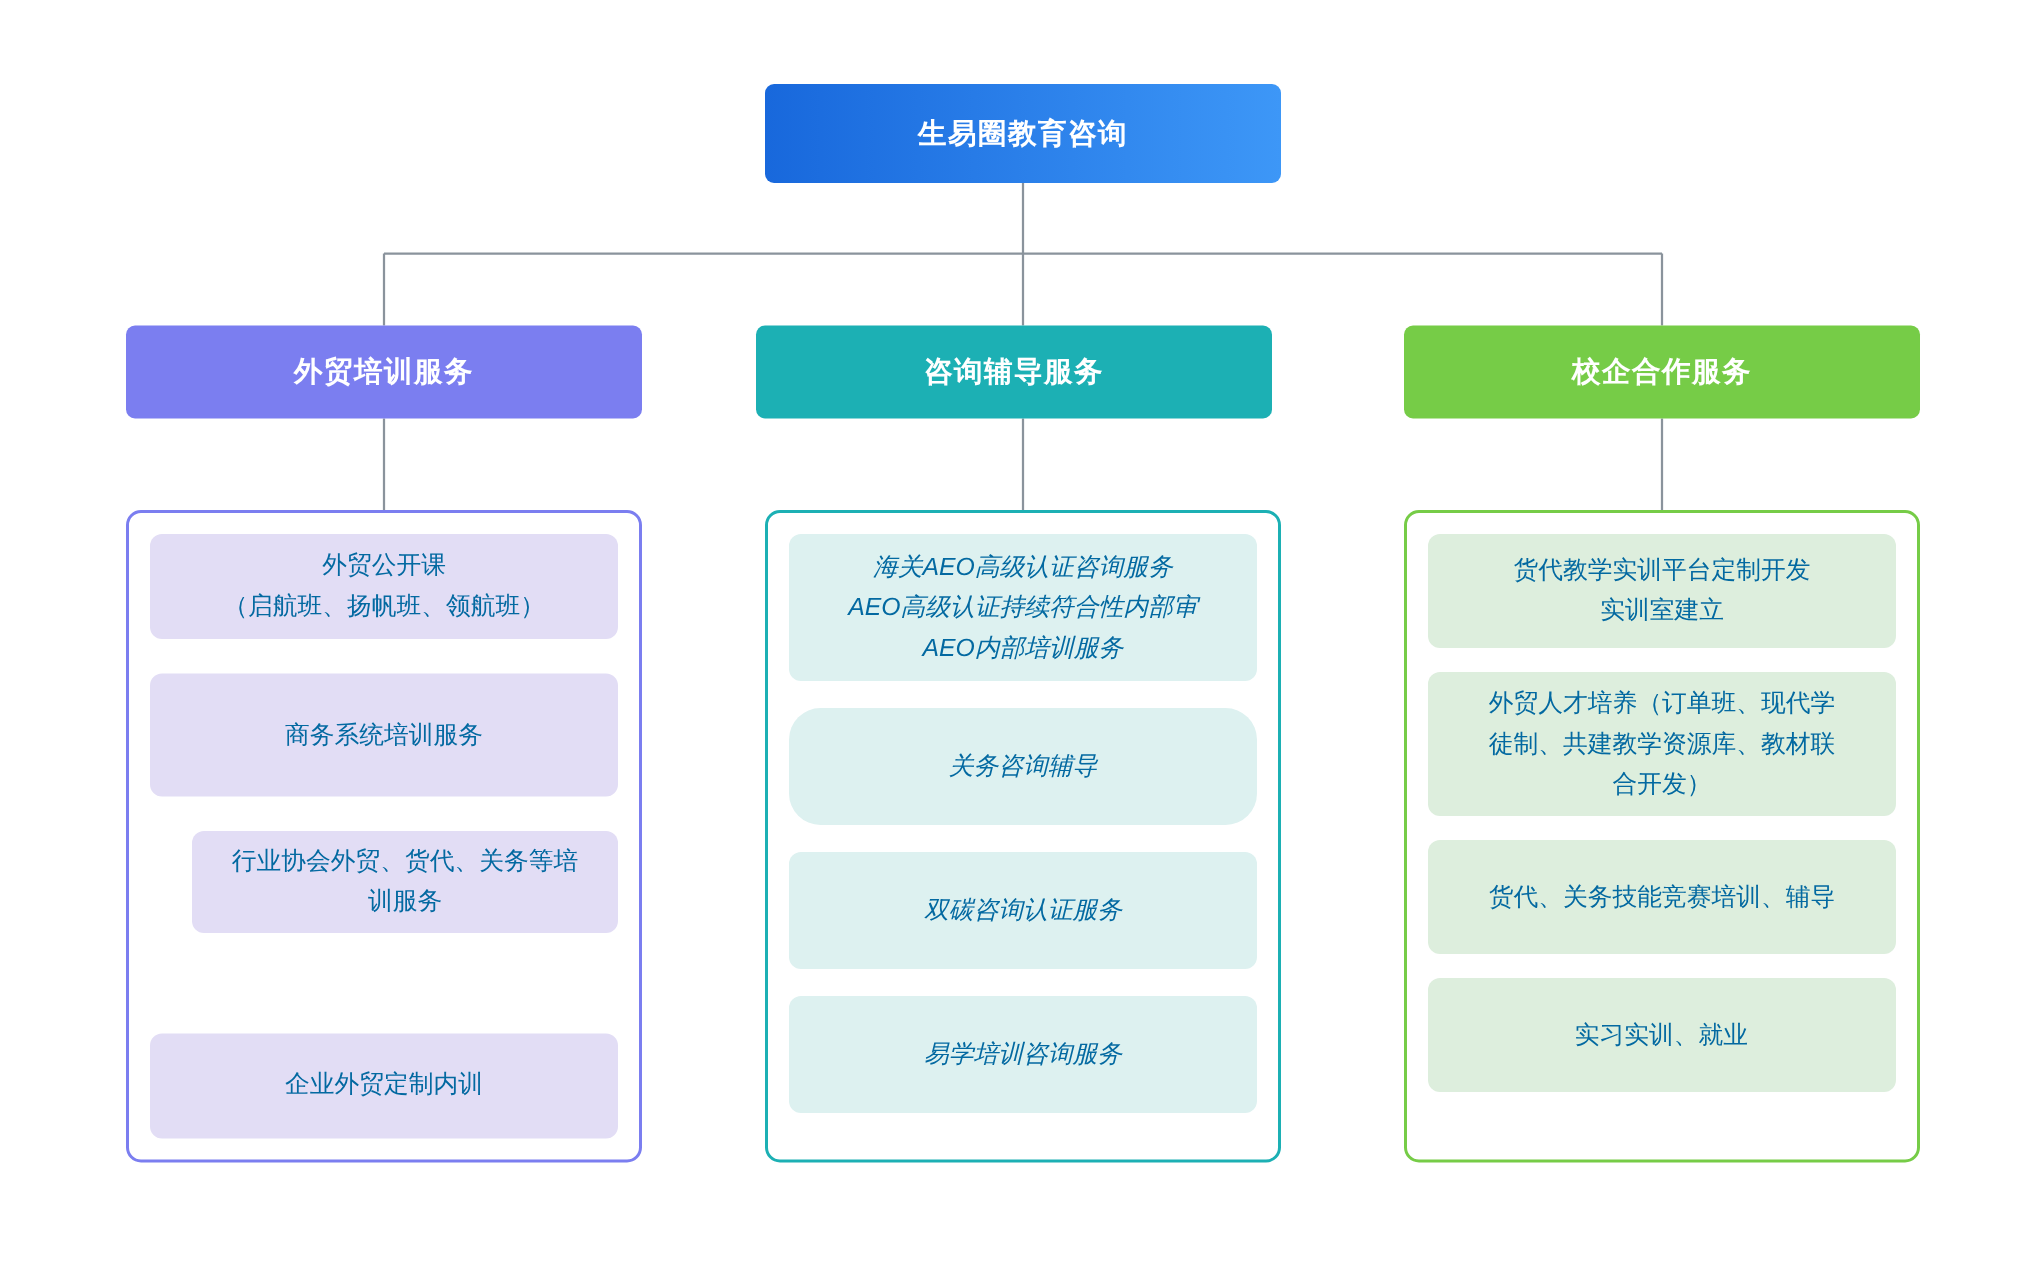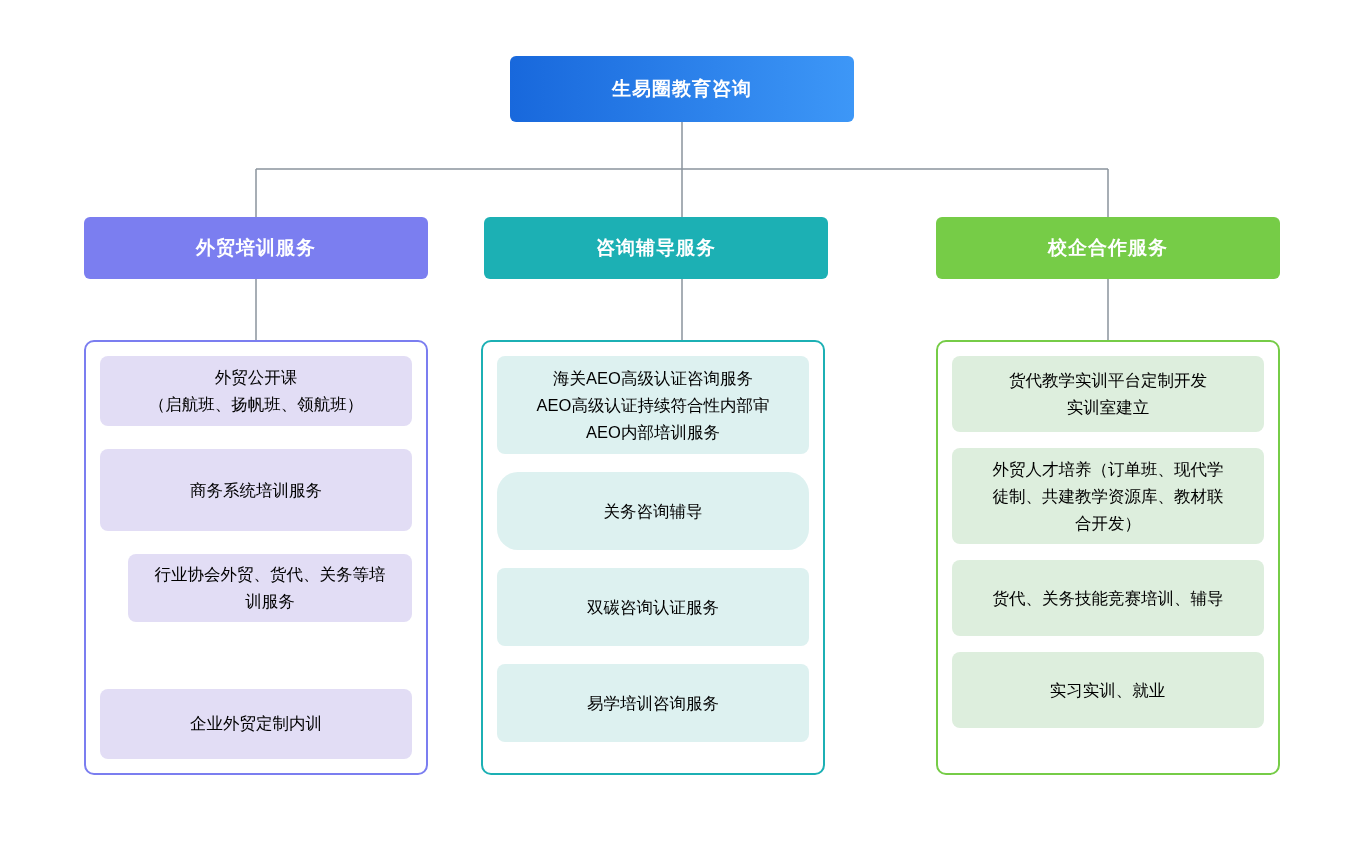--- a/index.html
+++ b/index.html
@@ -60,51 +60,51 @@
     color: #ffffff;
     font-size: 19px;
     font-weight: bold;
     letter-spacing: 1px;
     display: flex;
     align-items: center;
     justify-content: center;
     box-sizing: border-box;
   }
   .branch-header.col0 { left: 84px;  background: #7b7ef0; }
-  .branch-header.col1 { left: 484px; background: #1cb0b4; }
+  .branch-header.col1 { left: 504px; background: #1cb0b4; }
   .branch-header.col2 { left: 936px; background: #76cc47; }
 
   
   .branch-box {
     position: absolute;
     width: 344px;
     top: 340px;
     height: 435px;
     border-radius: 10px;
     border: 2px solid #7b7ef0;
     box-sizing: border-box;
     background: #ffffff;
     padding: 14px 14px;
     display: flex;
     flex-direction: column;
     justify-content: flex-start;
   }
   .branch-box.col0 { left: 84px;  border-color: #7b7ef0; }
-  .branch-box.col1 { left: 481px; border-color: #1cb0b4; }
+  .branch-box.col1 { left: 510px; border-color: #1cb0b4; font-style: italic; }
   .branch-box.col2 { left: 936px; border-color: #76cc47; }
 
   
   .leaf {
     border-radius: 8px;
     box-sizing: border-box;
     display: flex;
     align-items: center;
     justify-content: center;
     text-align: center;
-    color: #000000;
+    color: #0369a1;
     font-size: 16.5px;
     line-height: 27px;
     padding: 8px 12px;
     white-space: pre-line;
   }
   .col0 .leaf { background: #e2ddf5; }
   .col1 .leaf { background: #ddf1f0; }
   .col2 .leaf { background: #ddeedd; }
 
   

